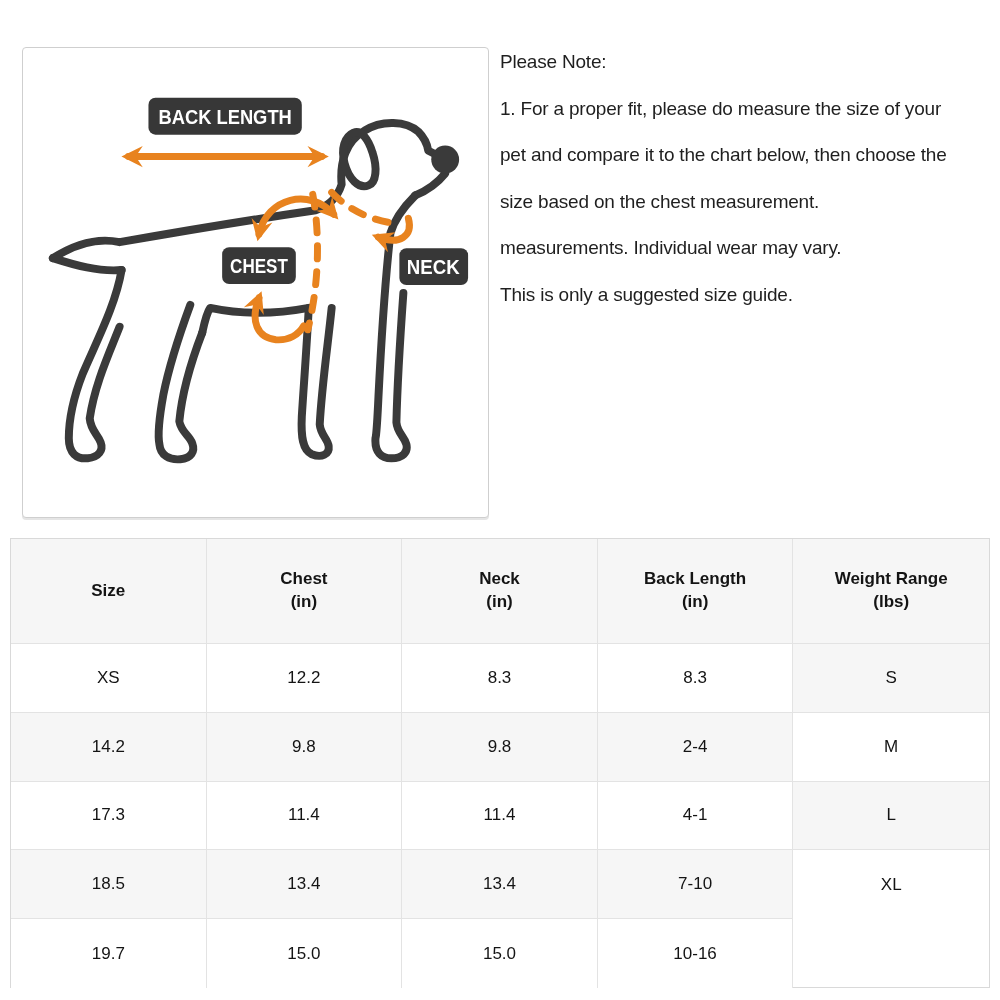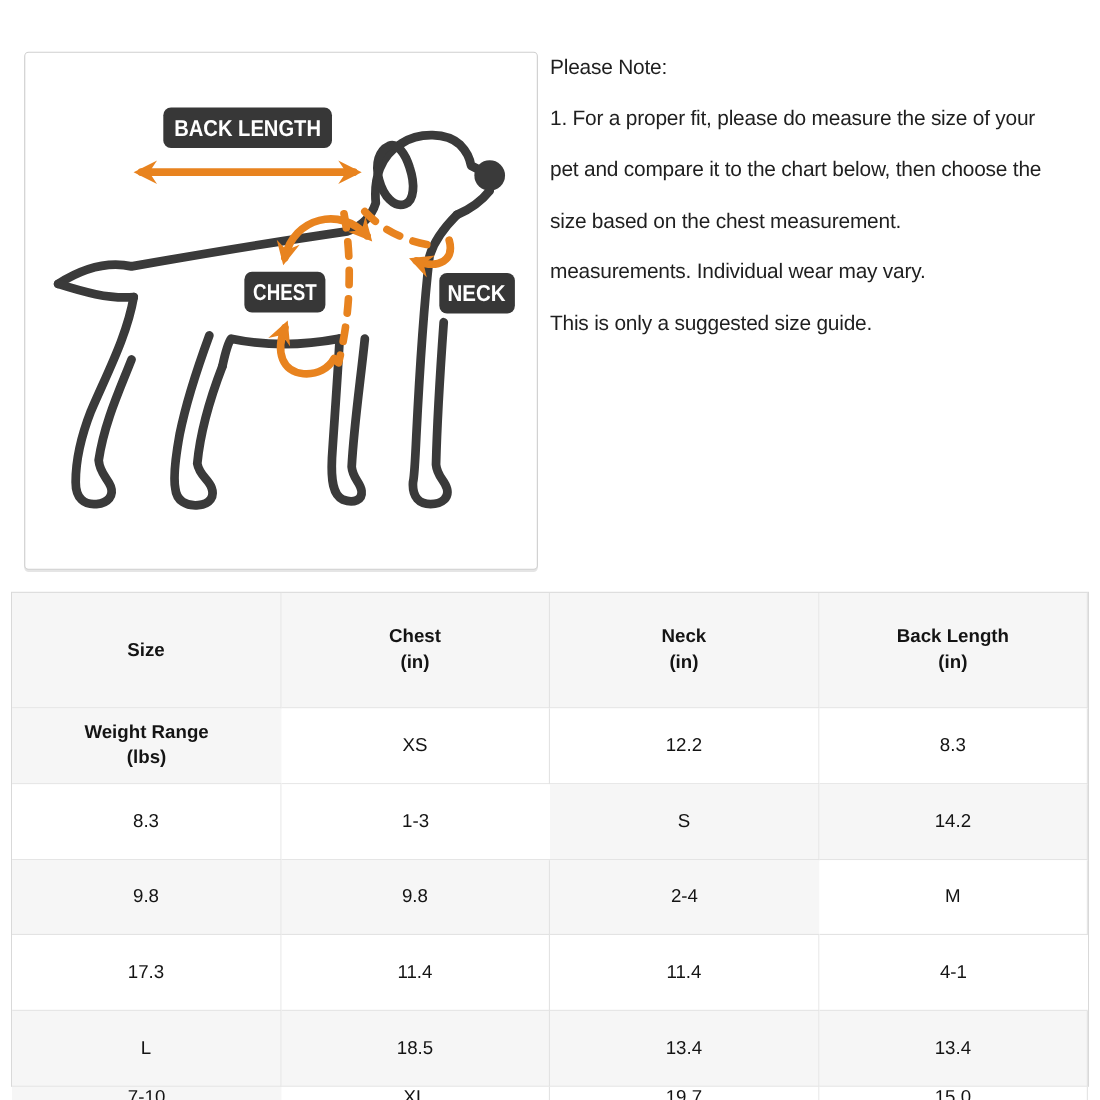--- a/index.html
+++ b/index.html
@@ -21,21 +21,21 @@
   .notes{
     position:absolute;left:500px;top:39px;width:498px;
     color:#1f1f1f;font-size:19px;letter-spacing:-0.2px;
   }
   .note-line{
     line-height:46.5px;height:46.5px;white-space:nowrap;
   }
   
   .size-table{
     position:absolute;left:10px;top:538px;width:980px;height:450px;
-    display:grid;grid-template-columns:repeat(4,1fr);
+    display:grid;grid-template-columns:repeat(5,1fr);
     grid-template-rows:105px repeat(5,68.8px);
     border:1px solid #d9d9d9;box-sizing:border-box;
     color:#141414;
   }
   .cell{
     display:flex;align-items:center;justify-content:center;
     border-right:1px solid #e3e3e3;border-bottom:1px solid #e3e3e3;
     box-sizing:border-box;background:#ffffff;
     font-size:17px;text-align:center;
   }
@@ -141,21 +141,20 @@
       <div class="">(in)</div>
     </div>
     <div class="cell th">
       <div class="">Weight Range</div>
       <div class="">(lbs)</div>
     </div>
     <div class="cell">XS</div>
     <div class="cell">12.2</div>
     <div class="cell">8.3</div>
     <div class="cell">8.3</div>
-    <div class="cell">1-3</div>
     <div class="cell alt">S</div>
     <div class="cell alt">14.2</div>
     <div class="cell alt">9.8</div>
     <div class="cell alt">9.8</div>
     <div class="cell alt">2-4</div>
     <div class="cell">M</div>
     <div class="cell">17.3</div>
     <div class="cell">11.4</div>
     <div class="cell">11.4</div>
     <div class="cell">4-1</div>

